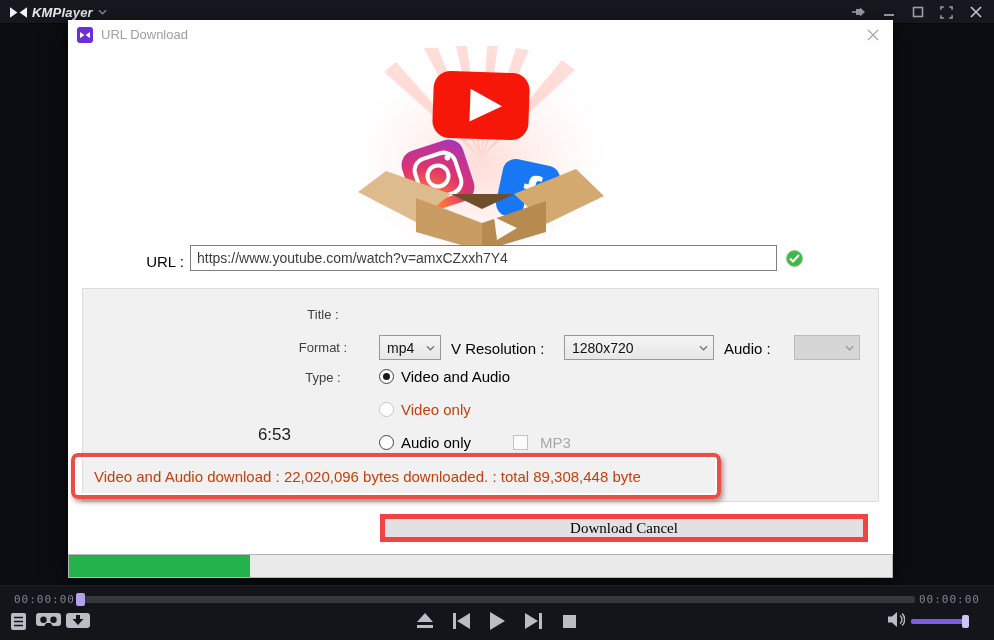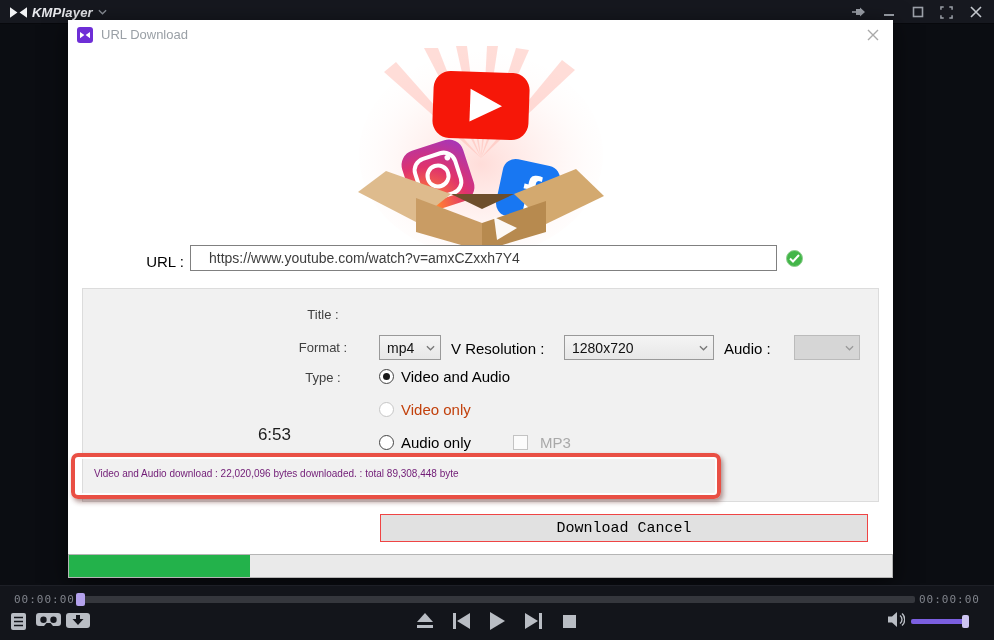--- a/index.html
+++ b/index.html
@@ -21,21 +21,21 @@
   .dialog{position:absolute;left:68px;top:20px;width:825px;height:558px;background:#fff;box-shadow:0 5px 22px rgba(0,0,0,.6);}
   .dlg-header{position:absolute;left:0;top:0;width:100%;height:28px;}
   .dlg-icon{position:absolute;left:9px;top:7px;width:16px;height:16px;border-radius:3px;background:var(--accent-purple);display:flex;align-items:center;justify-content:center;}
   .dlg-title{position:absolute;left:33px;top:7px;font-size:13px;color:#9aa0a6;}
   .dlg-close{position:absolute;right:10px;top:5px;width:20px;height:20px;display:flex;align-items:center;justify-content:center;cursor:pointer;}
 
   .boxart{position:absolute;left:50%;top:26px;transform:translateX(-50%);pointer-events:none;}
 
   
   .url-label{position:absolute;left:66px;top:233px;width:50px;text-align:right;font-size:15px;color:#000;}
-  .url-input{position:absolute;left:122px;top:225px;width:587px;height:26px;border:1px solid #808080;font-family:"Liberation Sans",sans-serif;font-size:14px;color:#3d3d3d;padding:0 18px;background:#fff;outline:none;}
+  .url-input{position:absolute;left:122px;top:225px;width:587px;height:26px;border:1px solid #808080;font-family:"Liberation Sans",sans-serif;font-size:14px;color:#3d3d3d;padding:0 6px;background:#fff;outline:none;}
   .check-circle{position:absolute;left:718px;top:230px;width:17px;height:17px;border-radius:50%;background:var(--check-green);border:1px solid #8fce8f;display:flex;align-items:center;justify-content:center;}
 
   
   .panel{position:absolute;left:14px;top:268px;width:797px;height:214px;background:#f1f1f1;border:1px solid #dcdcdc;}
 
   
   .thumb{position:absolute;left:8px;top:12px;width:210px;height:118px;overflow:hidden;background:linear-gradient(180deg,#2e3a57 0%,#273049 45%,#1f2840 62%,#13204080 75%);}
   .th-bldg{position:absolute;left:16%;top:5%;width:26%;height:42%;opacity:.9;background:repeating-linear-gradient(0deg,rgba(45,55,75,.5) 0 2px,transparent 2px 6px),repeating-linear-gradient(90deg,rgba(45,55,75,.4) 0 2px,transparent 2px 5px),linear-gradient(#9aa2b0,#717c8c);}
   .th-bldg2{position:absolute;left:5%;top:13%;width:13%;height:32%;opacity:.85;background:repeating-linear-gradient(0deg,rgba(40,50,70,.5) 0 2px,transparent 2px 5px),linear-gradient(#8a93a1,#636e7e);}
   .th-glow{position:absolute;left:0;top:26%;width:100%;height:50%;background:radial-gradient(ellipse at 58% 50%,rgba(236,206,130,.55),rgba(236,206,130,0) 70%);}
@@ -62,26 +62,26 @@
   .ilabel{position:absolute;font-size:15px;color:#000;}
 
   .type-row{position:absolute;left:296px;display:flex;align-items:center;gap:7px;font-size:15px;color:#000;cursor:pointer;}
   .radio{width:15px;height:15px;border-radius:50%;border:1px solid #444;background:#fff;position:relative;flex:none;}
   .type-row.checked .radio::after{content:"";position:absolute;left:3px;top:3px;width:7px;height:7px;border-radius:50%;background:#1a1a1a;}
   .type-row.disabled{color:#c2410c;cursor:default;}
   .type-row.disabled .radio{border-color:#c6c6c6;}
   .mp3-row{position:absolute;left:430px;display:flex;align-items:center;gap:7px;font-size:15px;color:#a9a9a9;}
   .checkbox{width:15px;height:15px;border:1px solid #c3c3c3;background:#fbfbfb;flex:none;}
 
-  .status-text{position:absolute;left:11px;top:179px;font-size:10px;color:#701a75;white-space:nowrap;}
+  .status-text{position:absolute;left:11px;top:179px;font-size:15px;color:#c2410c;white-space:nowrap;}
 
   .annotation{position:absolute;left:3px;top:433px;width:650px;height:46px;border:4px solid var(--annotation-red);border-radius:7px;
     box-shadow:2px 3px 5px rgba(80,20,15,.45), inset 0 0 0 2px rgba(255,255,255,.9);pointer-events:none;}
 
-  .dl-btn{position:absolute;left:312px;top:494px;width:488px;height:28px;background:#e1e1e1;border:1px solid #ef4444;font-size:15px;color:#000;display:flex;align-items:center;justify-content:center;cursor:pointer;font-family:Liberation Mono, monospace;}
+  .dl-btn{position:absolute;left:312px;top:494px;width:488px;height:28px;background:#e1e1e1;border:5px solid #ef4444;font-size:15px;color:#000;display:flex;align-items:center;justify-content:center;cursor:pointer;font-family:Liberation Serif, serif;}
 
   .dlg-progress{position:absolute;left:0;top:534px;width:825px;height:24px;background:#eaeaea;border:1px solid #b5b5b5;}
   .dlg-progress .fill{height:100%;width:0;background:var(--progress-green);}
 
   
   .bottombar{position:absolute;left:0;top:585px;width:994px;height:55px;background:#13151b;border-top:1px solid #1d1f26;}
   .time{position:absolute;top:7px;font-family:"DejaVu Sans Mono",monospace;font-size:11px;color:#80848c;letter-spacing:1px;}
   .time.left{left:14px;} .time.right{left:919px;}
   .seek-track{position:absolute;left:76px;top:10px;width:839px;height:7px;background:#35373d;border-radius:2px;cursor:pointer;}
   .seek-handle{position:absolute;left:76px;top:7px;width:9px;height:13px;background:#b3a1ec;border-radius:2px;cursor:pointer;}

